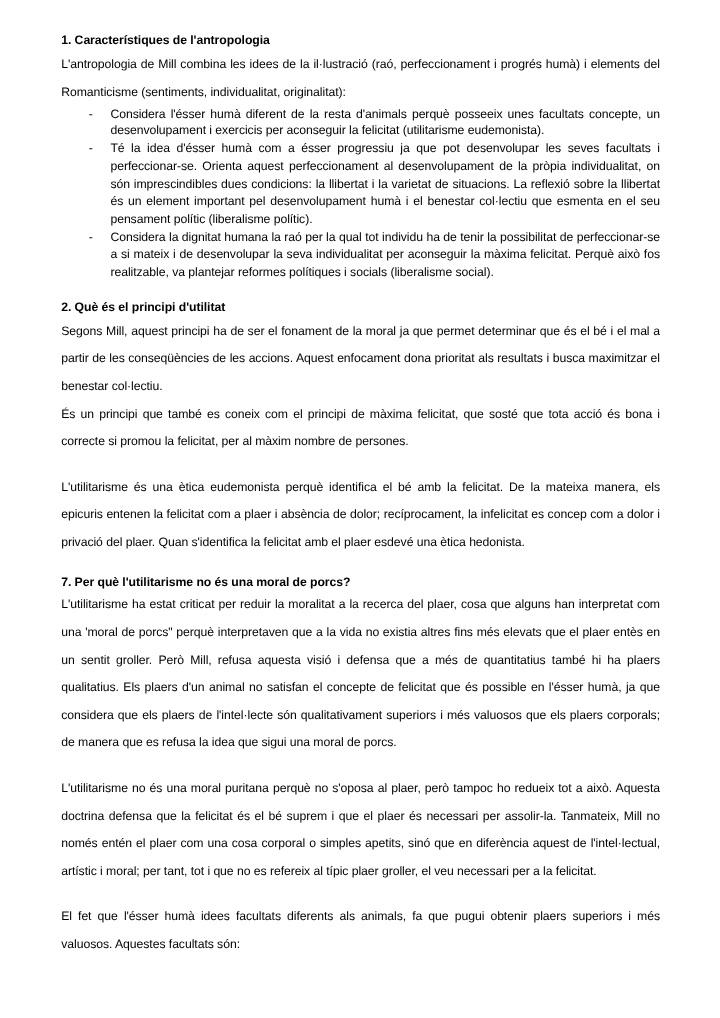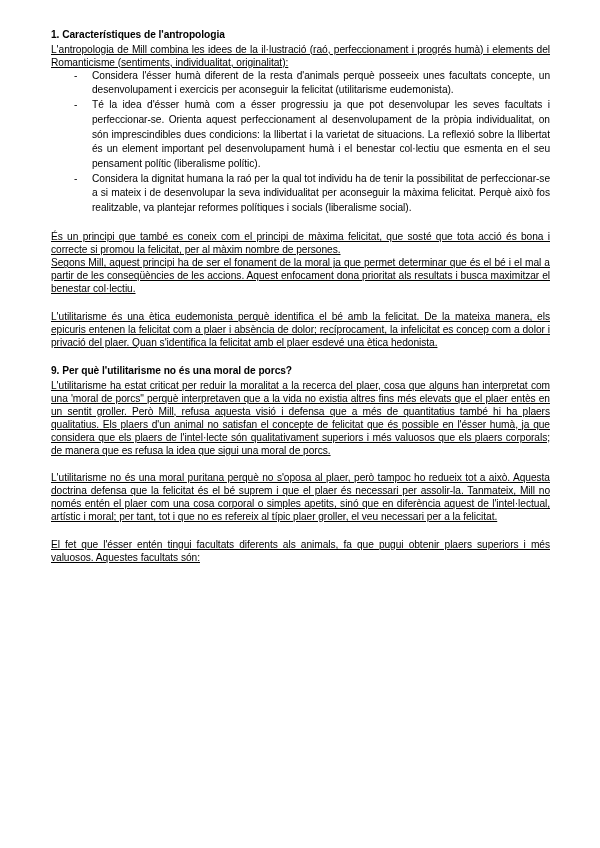--- a/index.html
+++ b/index.html
@@ -33,27 +33,26 @@
     padding: 0;
     text-align: left;
     letter-spacing: -0.05px;
   }
   h2.section-heading.wrap {
     text-align: justify;
     text-justify: inter-word;
   }
   p.para {
     font-size: 10.2px;
-    line-height: 13px;
+    line-height: 23px;
     margin: 0;
     padding: 0;
     text-align: justify;
     text-justify: inter-word;
     letter-spacing: -0.05px;
-    text-decoration: underline;
   }
   p.para.last-line-natural {
     text-align-last: left;
   }
   .section-gap {
     height: 14.7px;
   }
   ul.bullet-list {
     list-style: none;
     margin: 0;
@@ -90,43 +89,44 @@
       <ul class="bullet-list">
         <li><span class="dash-marker">-</span><span>Considera l'ésser humà diferent de la resta d'animals perquè posseeix unes facultats concepte, un desenvolupament i exercicis per aconseguir la felicitat (utilitarisme eudemonista).</span></li>
         <li><span class="dash-marker">-</span><span>Té la idea d'ésser humà com a ésser progressiu ja que pot desenvolupar les seves facultats i perfeccionar-se. Orienta aquest perfeccionament al desenvolupament de la pròpia individualitat, on són imprescindibles dues condicions: la llibertat i la varietat de situacions. La reflexió sobre la llibertat és un element important pel desenvolupament humà i el benestar col·lectiu que esmenta en el seu pensament polític (liberalisme polític).</span></li>
         <li><span class="dash-marker">-</span><span>Considera la dignitat humana la raó per la qual tot individu ha de tenir la possibilitat de perfeccionar-se a si mateix i de desenvolupar la seva individualitat per aconseguir la màxima felicitat. Perquè això fos realitzable, va plantejar reformes polítiques i socials (liberalisme social).</span></li>
       </ul>
     </section>
 
     <div class="section-gap"></div>
 
     <section>
+      <h2 class="section-heading">2. Què és el principi d'utilitat</h2>
+      <p class="para last-line-natural">Segons Mill, aquest principi ha de ser el fonament de la moral ja que permet determinar que és el bé i el mal a partir de les conseqüències de les accions. Aquest enfocament dona prioritat als resultats i busca maximitzar el benestar col·lectiu.</p>
       <p class="para last-line-natural">És un principi que també es coneix com el principi de màxima felicitat, que sosté que tota acció és bona i correcte si promou la felicitat, per al màxim nombre de persones.</p>
-      <p class="para last-line-natural">Segons Mill, aquest principi ha de ser el fonament de la moral ja que permet determinar que és el bé i el mal a partir de les conseqüències de les accions. Aquest enfocament dona prioritat als resultats i busca maximitzar el benestar col·lectiu.</p>
     </section>
 
     <div class="section-gap"></div>
 
     <section>
       <p class="para last-line-natural">L'utilitarisme és una ètica eudemonista perquè identifica el bé amb la felicitat. De la mateixa manera, els epicuris entenen la felicitat com a plaer i absència de dolor; recíprocament, la infelicitat es concep com a dolor i privació del plaer. Quan s'identifica la felicitat amb el plaer esdevé una ètica hedonista.</p>
     </section>
 
     <div class="section-gap"></div>
 
     <section>
-      <h2 class="section-heading">9. Per què l'utilitarisme no és una moral de porcs?</h2>
+      <h2 class="section-heading">7. Per què l'utilitarisme no és una moral de porcs?</h2>
       <p class="para last-line-natural">L'utilitarisme ha estat criticat per reduir la moralitat a la recerca del plaer, cosa que alguns han interpretat com una 'moral de porcs" perquè interpretaven que a la vida no existia altres fins més elevats que el plaer entès en un sentit groller. Però Mill, refusa aquesta visió i defensa que a més de quantitatius també hi ha plaers qualitatius. Els plaers d'un animal no satisfan el concepte de felicitat que és possible en l'ésser humà, ja que considera que els plaers de l'intel·lecte són qualitativament superiors i més valuosos que els plaers corporals; de manera que es refusa la idea que sigui una moral de porcs.</p>
     </section>
 
     <div class="section-gap"></div>
 
     <section>
       <p class="para last-line-natural">L'utilitarisme no és una moral puritana perquè no s'oposa al plaer, però tampoc ho redueix tot a això. Aquesta doctrina defensa que la felicitat és el bé suprem i que el plaer és necessari per assolir-la. Tanmateix, Mill no només entén el plaer com una cosa corporal o simples apetits, sinó que en diferència aquest de l'intel·lectual, artístic i moral; per tant, tot i que no es refereix al típic plaer groller, el veu necessari per a la felicitat.</p>
     </section>
 
     <div class="section-gap"></div>
 
     <section>
-      <p class="para last-line-natural">El fet que l'ésser entén tingui facultats diferents als animals, fa que pugui obtenir plaers superiors i més valuosos. Aquestes facultats són:</p>
+      <p class="para last-line-natural">El fet que l'ésser humà idees facultats diferents als animals, fa que pugui obtenir plaers superiors i més valuosos. Aquestes facultats són:</p>
     </section>
 
   </div>
 </div>
 
 </body></html>

